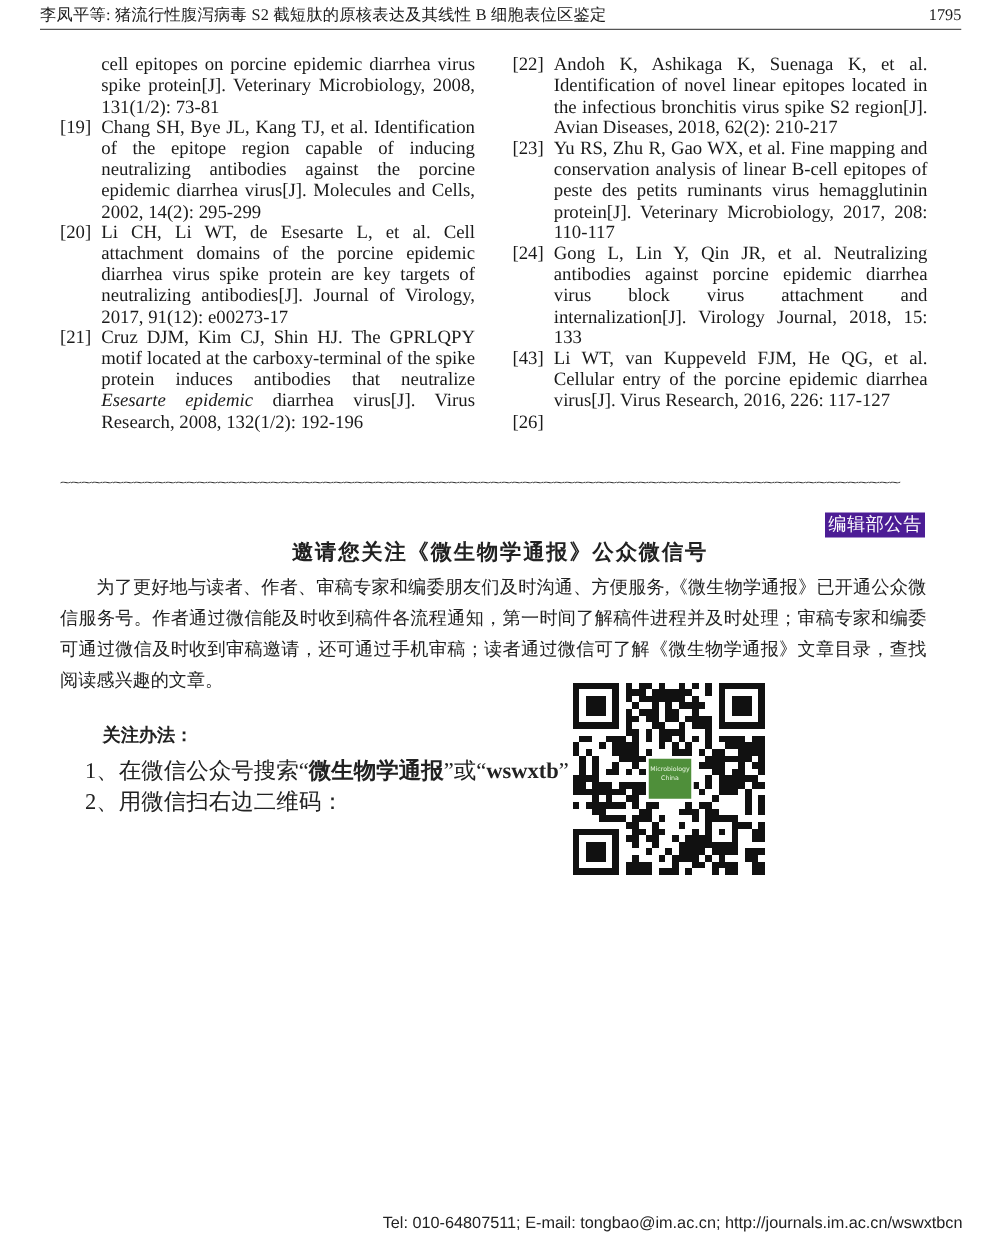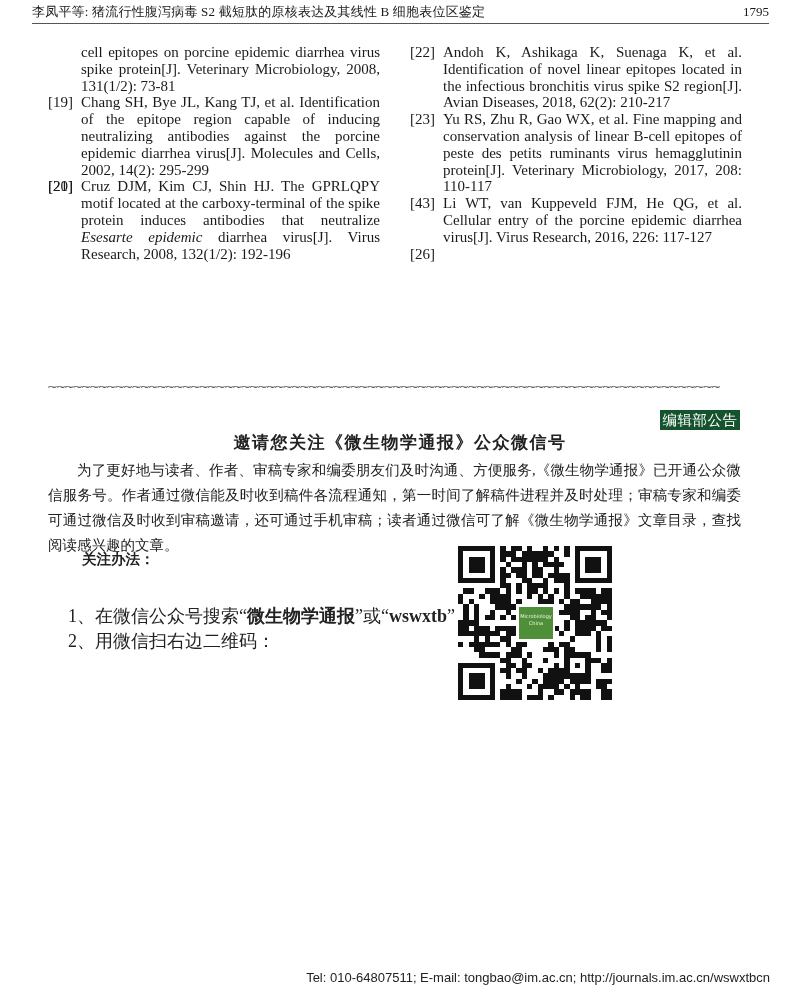--- a/index.html
+++ b/index.html
@@ -24,39 +24,39 @@
 
   .wave-divider {
     position: absolute; left: 48px; top: 382px; width: 712px; height: 10px;
     overflow: hidden; white-space: nowrap;
     font-family: "DejaVu Sans", sans-serif; font-size: 9px; line-height: 10px; color: #333;
     letter-spacing: -0.6px;
   }
 
   .notice-badge {
     position: absolute; left: 660px; top: 410px; width: 80px; height: 20px;
-    background: #14532d; color: #fff;
+    background: #4c1d95; color: #fff;
     font-family: "DejaVu Sans", sans-serif; font-size: 14.5px; line-height: 20px;
     text-align: center; letter-spacing: 0.5px;
   }
 
   .notice-title {
     position: absolute; left: 0; top: 432px; width: 800px; text-align: center;
     font-family: "DejaVu Sans", sans-serif; font-size: 17px; font-weight: bold; line-height: 20px;
     letter-spacing: 1.5px; color: #222;
   }
 
   .notice-body {
     position: absolute; left: 48px; top: 458px; width: 693px;
     font-size: 14.5px; line-height: 25px; text-align: justify; text-indent: 29px;
     color: #222;
   }
 
   .follow-title {
-    position: absolute; left: 82px; top: 548px;
+    position: absolute; left: 82px; top: 578px;
     font-size: 14.5px; font-weight: bold; line-height: 22px; color: #222;
   }
   .follow-step { position: absolute; left: 68px; font-size: 18px; line-height: 22px; color: #222; text-align: right; }
   .follow-step.s1 { top: 605px; }
   .follow-step.s2 { top: 630px; }
   .follow-step b { font-weight: bold; }
 
   .qr-box { position: absolute; left: 458px; top: 546px; width: 154px; height: 154px; background: #fff; }
   .qr-box svg { width: 154px; height: 154px; display: block; }
   .qr-logo {
@@ -82,35 +82,40 @@
 <div class="refs-col left">
   <div class="ref cont">
     <span>cell epitopes on porcine epidemic diarrhea virus spike protein[J]. Veterinary Microbiology, 2008, 131(1/2): 73-81</span>
   </div>
   <div class="ref">
     <span class="num">[19]</span>
     <span>Chang SH, Bye JL, Kang TJ, et al. Identification of the epitope region capable of inducing neutralizing antibodies against the porcine epidemic diarrhea virus[J]. Molecules and Cells, 2002, 14(2): 295-299</span>
   </div>
   <div class="ref">
     <span class="num">[20]</span>
+    <span>Li CH, Li WT, de Esesarte L, et al. Cell attachment domains of the porcine epidemic diarrhea virus spike protein are key targets of neutralizing antibodies[J]. Journal of Virology, 2017, 91(12): e00273-17</span>
   </div>
   <div class="ref">
     <span class="num">[21]</span>
     <span><span>Cruz DJM, Kim CJ, Shin HJ. The GPRLQPY motif located at the carboxy-terminal of the spike protein induces antibodies that neutralize </span><i>Esesarte epidemic</i><span> diarrhea virus[J]. Virus Research, 2008, 132(1/2): 192-196</span></span>
   </div>
 </div>
 
 <div class="refs-col right">
   <div class="ref">
     <span class="num">[22]</span>
     <span>Andoh K, Ashikaga K, Suenaga K, et al. Identification of novel linear epitopes located in the infectious bronchitis virus spike S2 region[J]. Avian Diseases, 2018, 62(2): 210-217</span>
   </div>
   <div class="ref">
     <span class="num">[23]</span>
     <span>Yu RS, Zhu R, Gao WX, et al. Fine mapping and conservation analysis of linear B-cell epitopes of peste des petits ruminants virus hemagglutinin protein[J]. Veterinary Microbiology, 2017, 208: 110-117</span>
+  </div>
+  <div class="ref">
+    <span class="num">[24]</span>
+    <span>Gong L, Lin Y, Qin JR, et al. Neutralizing antibodies against porcine epidemic diarrhea virus block virus attachment and internalization[J]. Virology Journal, 2018, 15: 133</span>
   </div>
   <div class="ref">
     <span class="num">[43]</span>
     <span>Li WT, van Kuppeveld FJM, He QG, et al. Cellular entry of the porcine epidemic diarrhea virus[J]. Virus Research, 2016, 226: 117-127</span>
   </div>
   <div class="ref">
     <span class="num">[26]</span>
   </div>
 </div>
 

